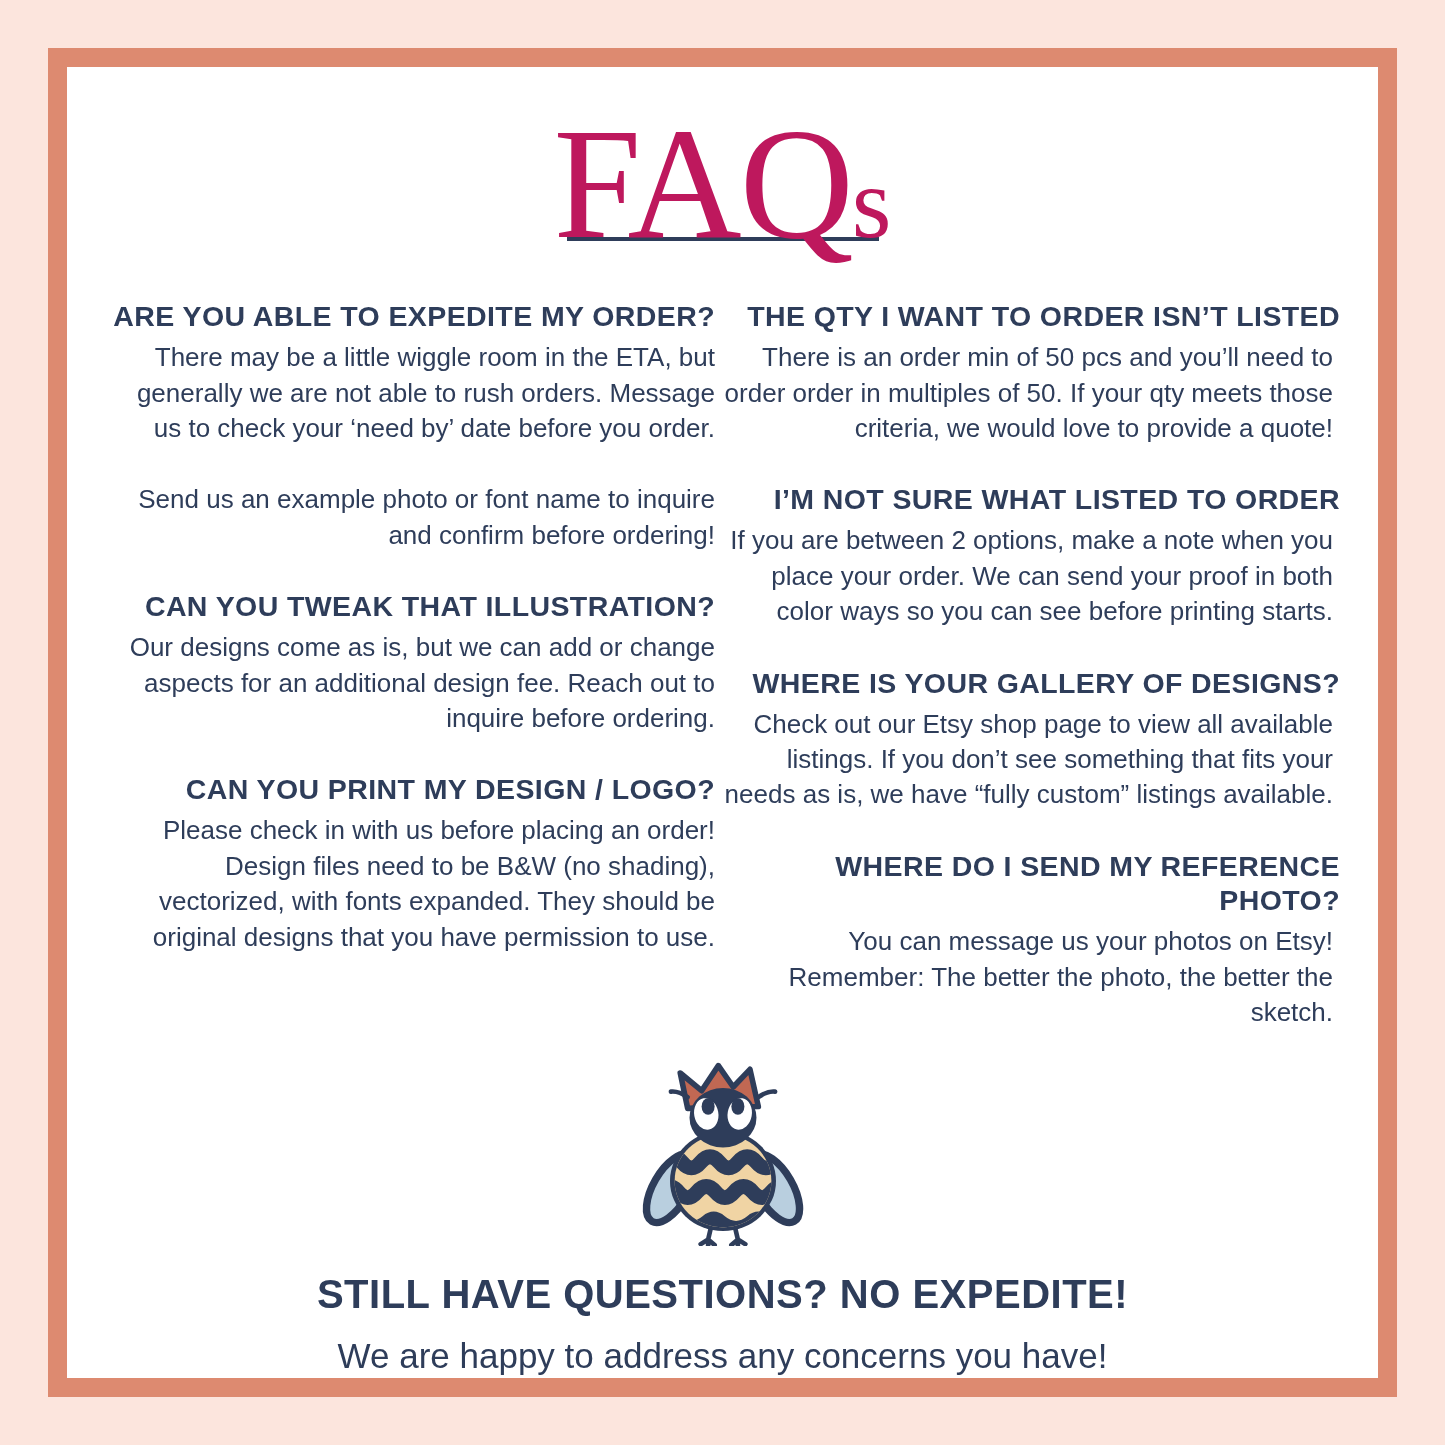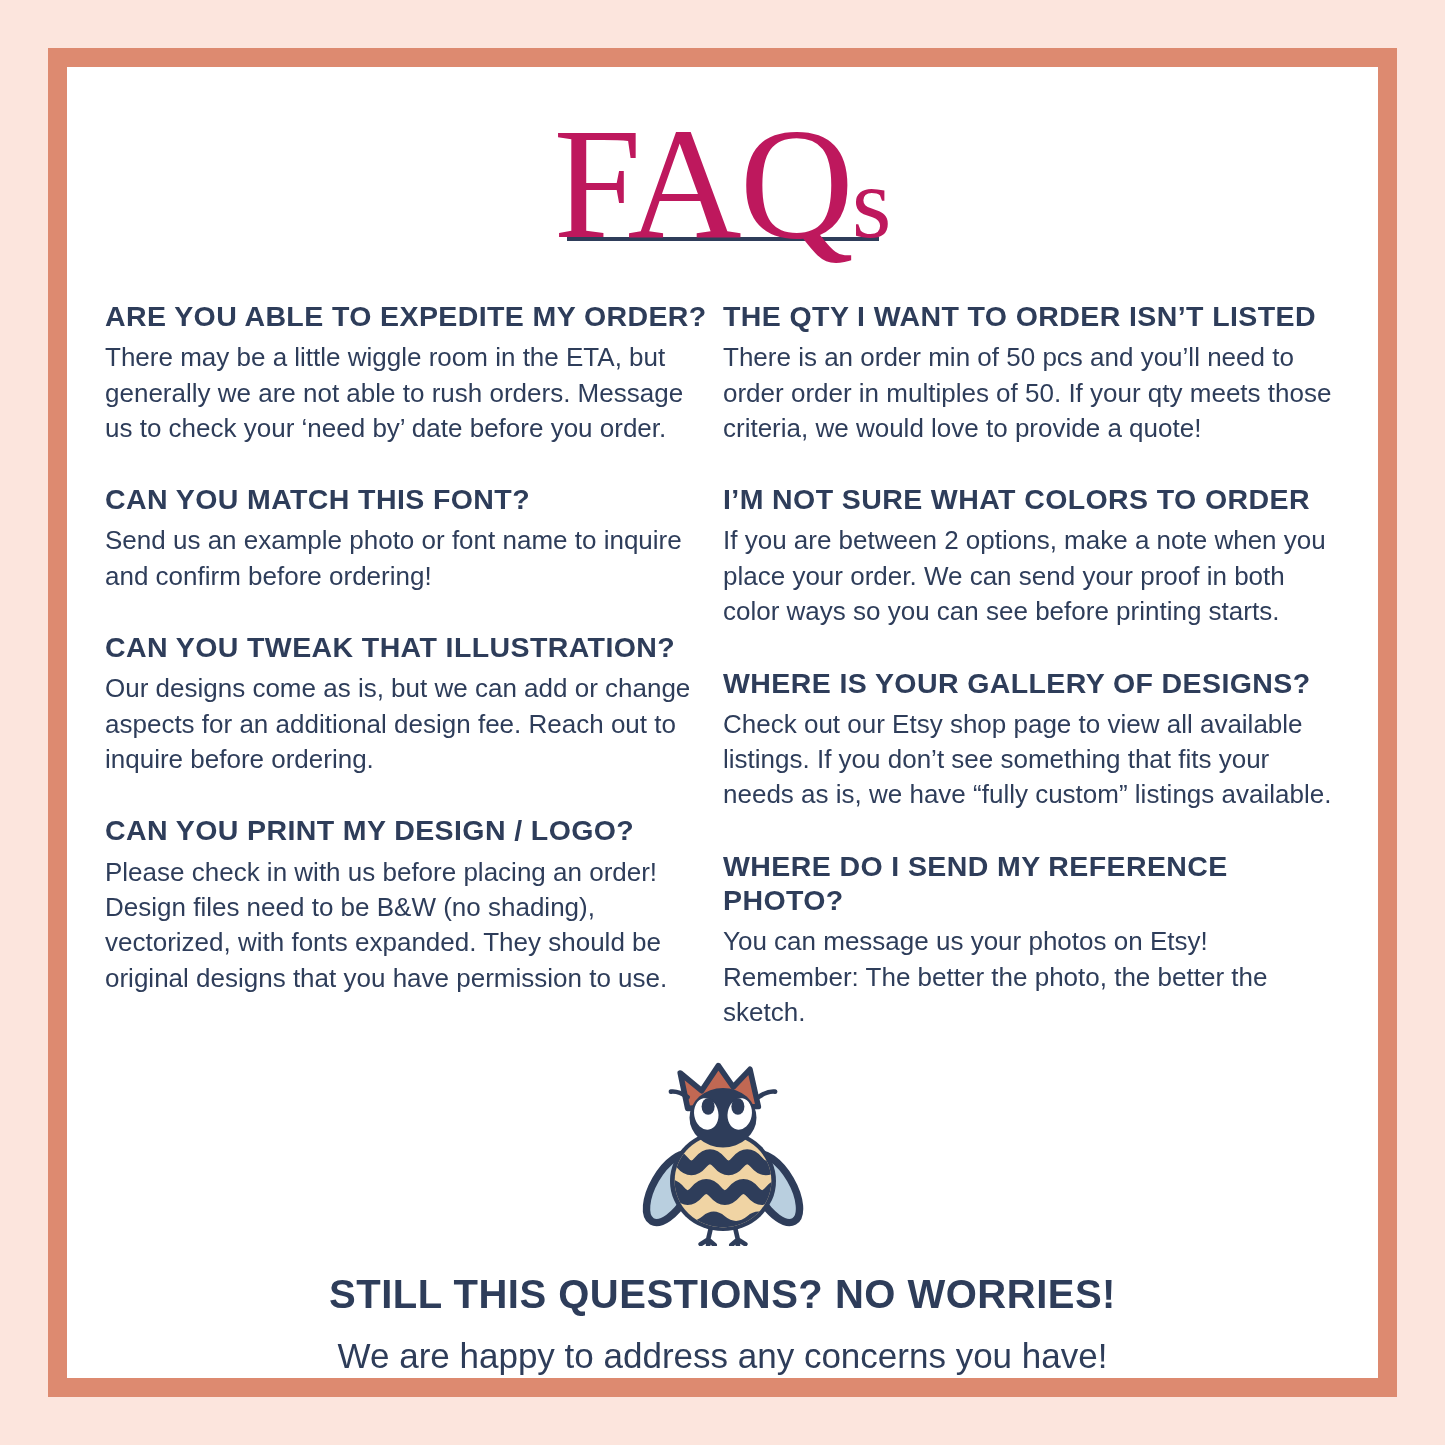--- a/index.html
+++ b/index.html
@@ -38,20 +38,21 @@
     height: 4px;
     background: #2e3d5a;
     margin: -26px auto 0 auto;
   }
   .columns {
     display: grid;
     grid-template-columns: 610px 617px;
     column-gap: 8px;
     padding: 0 38px;
     margin-top: 58px;
+    text-align: right;
   }
   .faq-item { margin-bottom: 36px; }
   .faq-item h2 {
     font-size: 28.5px;
     font-weight: 700;
     letter-spacing: 0.4px;
     line-height: 1.2;
     margin-bottom: 7px;
   }
   .faq-item p {
@@ -94,40 +95,39 @@
   </div>
 
   <div class="columns">
 
     <div class="col col-left">
       <section class="faq-item">
         <h2>ARE YOU ABLE TO EXPEDITE MY ORDER?</h2>
         <p>There may be a little wiggle room in the ETA, but generally we are not able to rush orders. Message us to check your ‘need by’ date before you order.</p>
       </section>
       <section class="faq-item">
-        <h2>CAN YOU MATCH THIS FONT?</h2>
         <p>Send us an example photo or font name to inquire and confirm before ordering!</p>
       </section>
       <section class="faq-item">
         <h2>CAN YOU TWEAK THAT ILLUSTRATION?</h2>
         <p>Our designs come as is, but we can add or change aspects for an additional design fee. Reach out to inquire before ordering.</p>
       </section>
       <section class="faq-item">
         <h2>CAN YOU PRINT MY DESIGN / LOGO?</h2>
         <p>Please check in with us before placing an order! Design files need to be B&amp;W (no shading), vectorized, with fonts expanded. They should be original designs that you have permission to use.</p>
       </section>
     </div>
 
     <div class="col col-right">
       <section class="faq-item">
         <h2>THE QTY I WANT TO ORDER ISN’T LISTED</h2>
         <p>There is an order min of 50 pcs and you’ll need to order order in multiples of 50. If your qty meets those criteria, we would love to provide a quote!</p>
       </section>
       <section class="faq-item">
-        <h2>I’M NOT SURE WHAT COLORS TO ORDER</h2>
+        <h2>I’M NOT SURE WHAT LISTED TO ORDER</h2>
         <p>If you are between 2 options, make a note when you place your order. We can send your proof in both color ways so you can see before printing starts.</p>
       </section>
       <section class="faq-item">
         <h2>WHERE IS YOUR GALLERY OF DESIGNS?</h2>
         <p>Check out our Etsy shop page to view all available listings. If you don’t see something that fits your needs as is, we have “fully custom” listings available.</p>
       </section>
       <section class="faq-item">
         <h2>WHERE DO I SEND MY REFERENCE PHOTO?</h2>
         <p>You can message us your photos on Etsy! Remember: The better the photo, the better the sketch.</p>
       </section>
@@ -169,17 +169,17 @@
       <ellipse cx="100" cy="62" rx="36" ry="32" fill="#2e3d5a"></ellipse>
 
       <ellipse cx="82" cy="58" rx="13" ry="17" transform="rotate(-10 82 58)" fill="#ffffff"></ellipse>
       <ellipse cx="118" cy="58" rx="13" ry="17" transform="rotate(10 118 58)" fill="#ffffff"></ellipse>
       <ellipse cx="84" cy="50" rx="7" ry="9" fill="#2e3d5a"></ellipse>
       <ellipse cx="116" cy="50" rx="7" ry="9" fill="#2e3d5a"></ellipse>
     </svg>
   </div>
 
   <div class="footer">
-    <div class="headline">STILL THIS QUESTIONS? NO WORRIES!</div>
+    <div class="headline">STILL HAVE QUESTIONS? NO EXPEDITE!</div>
     <div class="sub">We are happy to address any concerns you have!</div>
   </div>
 
 </div>
 
 </body></html>

